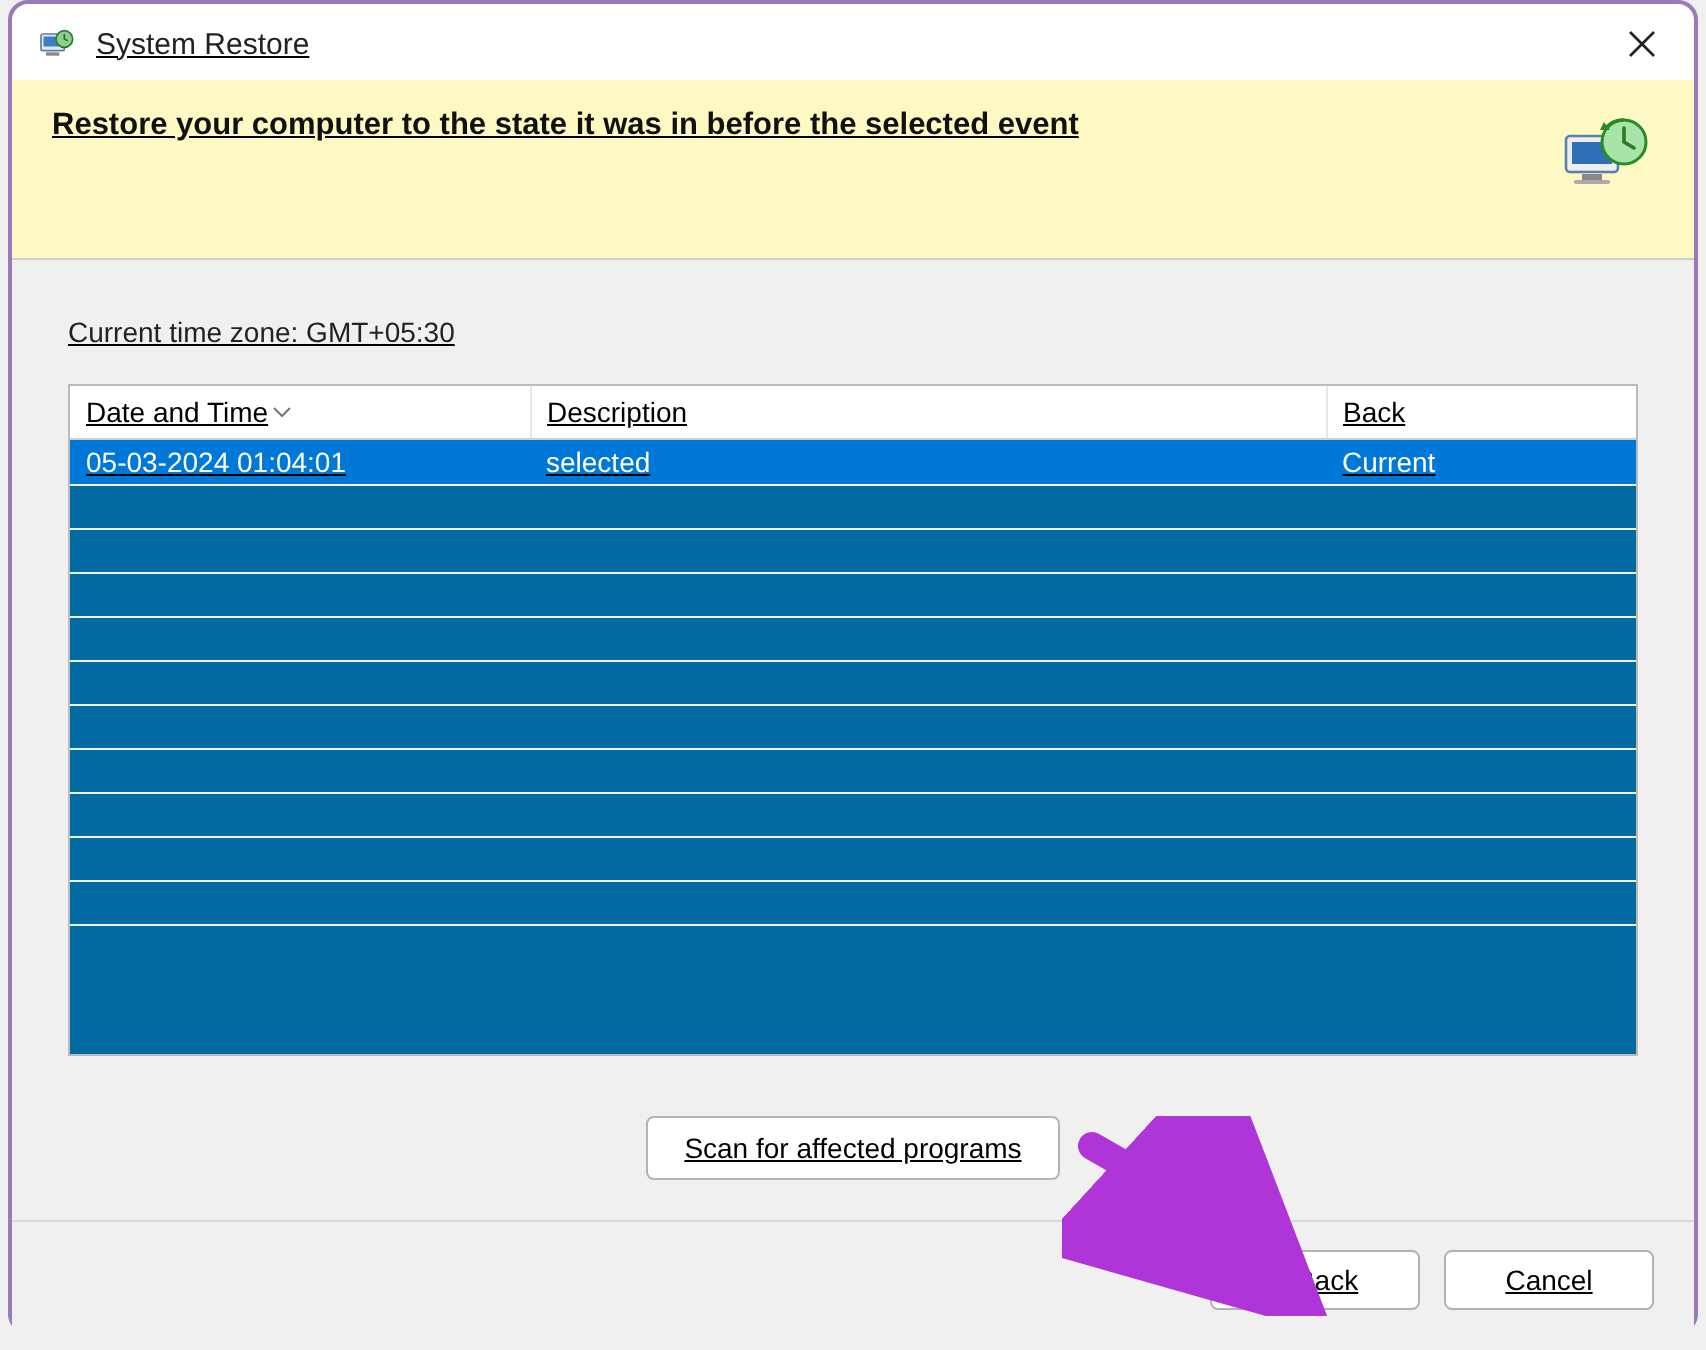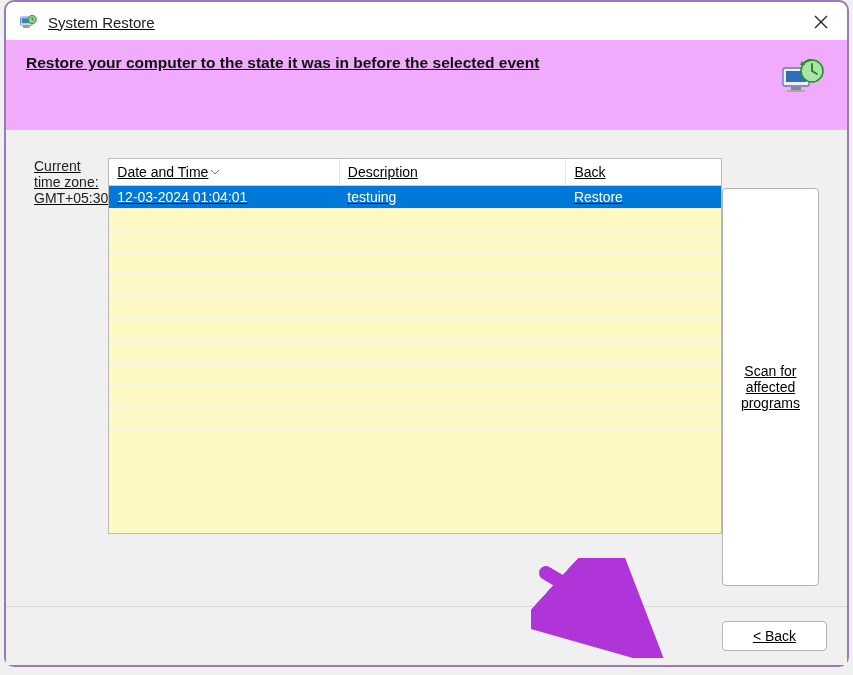--- a/index.html
+++ b/index.html
@@ -44,21 +44,21 @@
       width: 28px;
       height: 28px;
       display: flex;
       align-items: center;
       justify-content: center;
       font-size: 18px;
       cursor: pointer;
       color: #222;
     }
     .header-panel {
-      background: #f0abfc;
+      background: #fef9c3;
       border-bottom: 1px solid #ccc;
       padding: 14px 20px 14px 20px;
       display: flex;
       align-items: flex-start;
       justify-content: space-between;
       min-height: 90px;
     }
     .header-text {
       font-size: 15.5px;
       font-weight: bold;
@@ -66,31 +66,31 @@
     }
     .header-icon {
       width: 48px;
       height: 48px;
     }
     .content {
       flex: 1;
       background: #f0f0f0;
       padding: 28px 28px 0 28px;
       display: flex;
-      flex-direction: row;
+      flex-direction: column;
     }
     .timezone {
       font-size: 14px;
       color: #222;
       margin-bottom: 18px;
     }
     .table-container {
       border: 1px solid #bbb;
-      background: #fef9c3;
-      height: 376px;
+      background: #0369a1;
+      height: 336px;
       overflow: hidden;
     }
     table {
       width: 100%;
       border-collapse: collapse;
       table-layout: fixed;
     }
     thead th {
       text-align: left;
       font-weight: normal;
@@ -223,23 +223,23 @@
               <span>Date and Time</span><span class="sort-chevron"><svg width="10" height="6" viewBox="0 0 10 6">
                     <path d="M1 1 L5 5 L9 1" fill="none" stroke="#777" stroke-width="1"></path>
                   </svg></span>
             </th>
             <th><span>Description</span></th>
             <th><span>Back</span></th>
           </tr>
         </thead>
         <tbody>
           <tr class="selected">
-            <td>12-03-2024 01:04:01</td>
-            <td>testuing</td>
-            <td>Restore</td>
+            <td>05-03-2024 01:04:01</td>
+            <td>selected</td>
+            <td>Current</td>
           </tr>
           <tr class="empty">
               <td></td>
               <td></td>
               <td></td>
             </tr>
           <tr class="empty">
               <td></td>
               <td></td>
               <td></td>
@@ -288,20 +288,21 @@
       </table>
     </div>
 
     <div class="scan-row">
       <button class="scan-btn">Scan for affected programs</button>
     </div>
   </div>
 
   <div class="footer">
     <button>&lt; Back</button>
+    <button>Cancel</button>
   </div>
 
   <svg class="arrow-annotation" width="140" height="100">
     <defs>
       <marker id="ah" markerWidth="10" markerHeight="10" refX="6" refY="5" orient="auto">
         <path d="M0,0 L10,5 L0,10 Z" fill="#b035d8"></path>
       </marker>
     </defs>
     <path d="M15,15 Q60,40 95,72" stroke="#b035d8" stroke-width="14" fill="none" marker-end="url(#ah)" stroke-linecap="round"></path>
   </svg>

